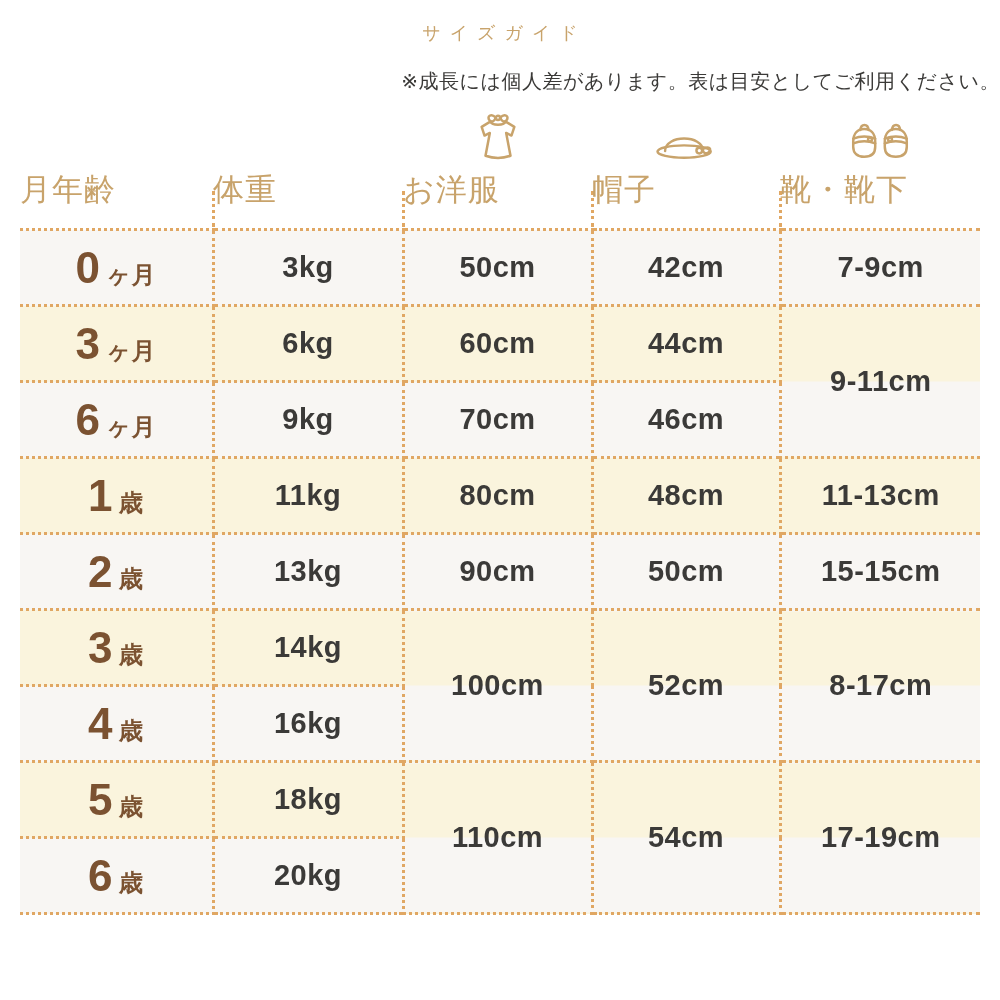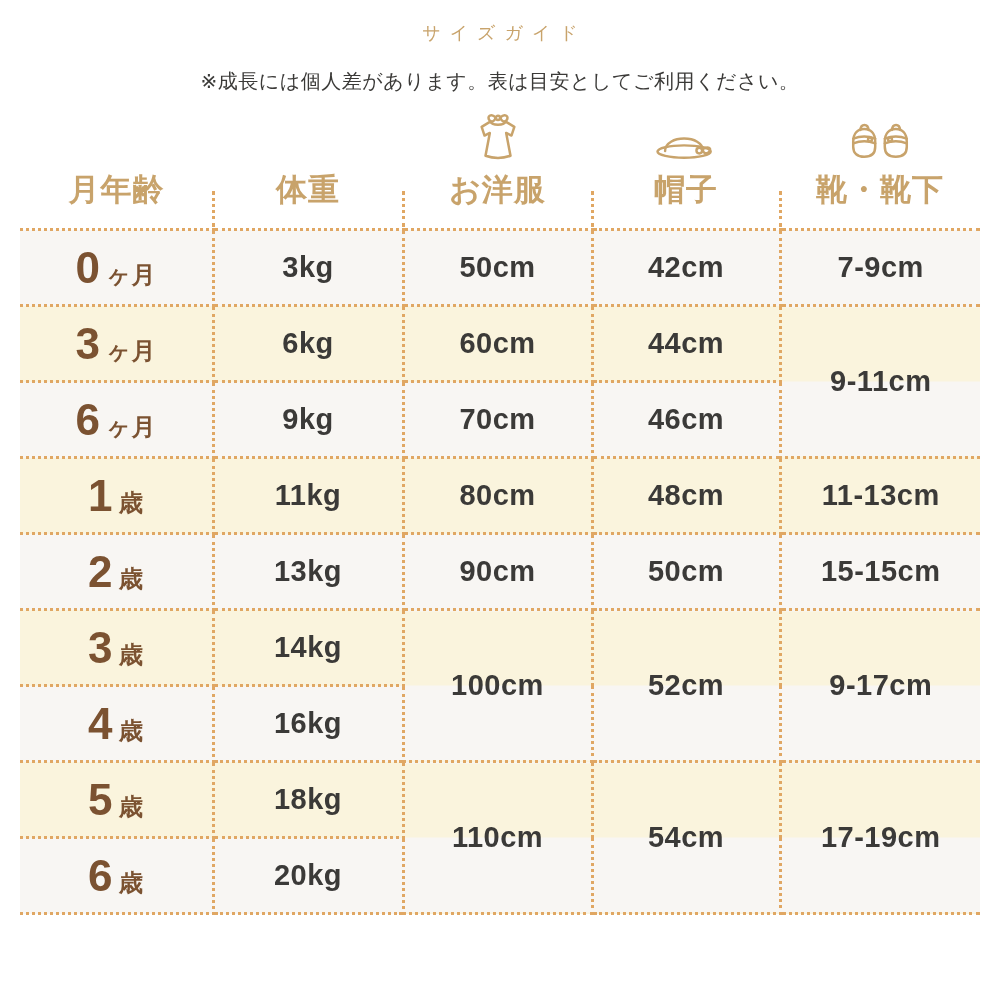--- a/index.html
+++ b/index.html
@@ -34,43 +34,43 @@
     margin-top:21px;
     text-align:center;
     font-size:18px;
     font-weight:500;
     letter-spacing:9px;
     padding-left:9px;
     color:var(--gold);
   }
   .note{
     margin-top:23px;
-    text-align:center;
+    text-align:right;
     font-size:20px;
     font-weight:500;
     color:var(--value-text);
     letter-spacing:0.5px;
   }
 
   
   table.size-table{
     width:960px;
     margin:17px auto 0;
     border-collapse:collapse;
     table-layout:fixed;
   }
   th{
     vertical-align:bottom;
-    text-align:center;
+    text-align:left;
     padding-bottom:17px;
     height:97px;
     color:var(--gold);
     border-bottom:3px dotted var(--dotted-line);
     position:relative;
-    font-weight:700;
+    font-weight:400;
   }
   th:not(:last-child)::after{
     content:"";
     position:absolute;
     right:-2px;
     bottom:1px;
     height:36px;
     width:0;
     border-right:3px dotted var(--dotted-line);
   }
@@ -204,21 +204,21 @@
         <td>13kg</td>
         <td>90cm</td>
         <td>50cm</td>
         <td>15-15cm</td>
       </tr>
       <tr>
         <td class="age"><span class="age-num">3</span><span class="age-unit">歳</span></td>
         <td>14kg</td>
         <td class="merged" rowspan="2">100cm</td>
         <td class="merged" rowspan="2">52cm</td>
-        <td class="merged" rowspan="2">9-17cm</td>
+        <td class="merged" rowspan="2">8-17cm</td>
       </tr>
       <tr>
         <td class="age"><span class="age-num">4</span><span class="age-unit">歳</span></td>
         <td>16kg</td>
       </tr>
       <tr>
         <td class="age"><span class="age-num">5</span><span class="age-unit">歳</span></td>
         <td>18kg</td>
         <td class="merged" rowspan="2">110cm</td>
         <td class="merged" rowspan="2">54cm</td>

